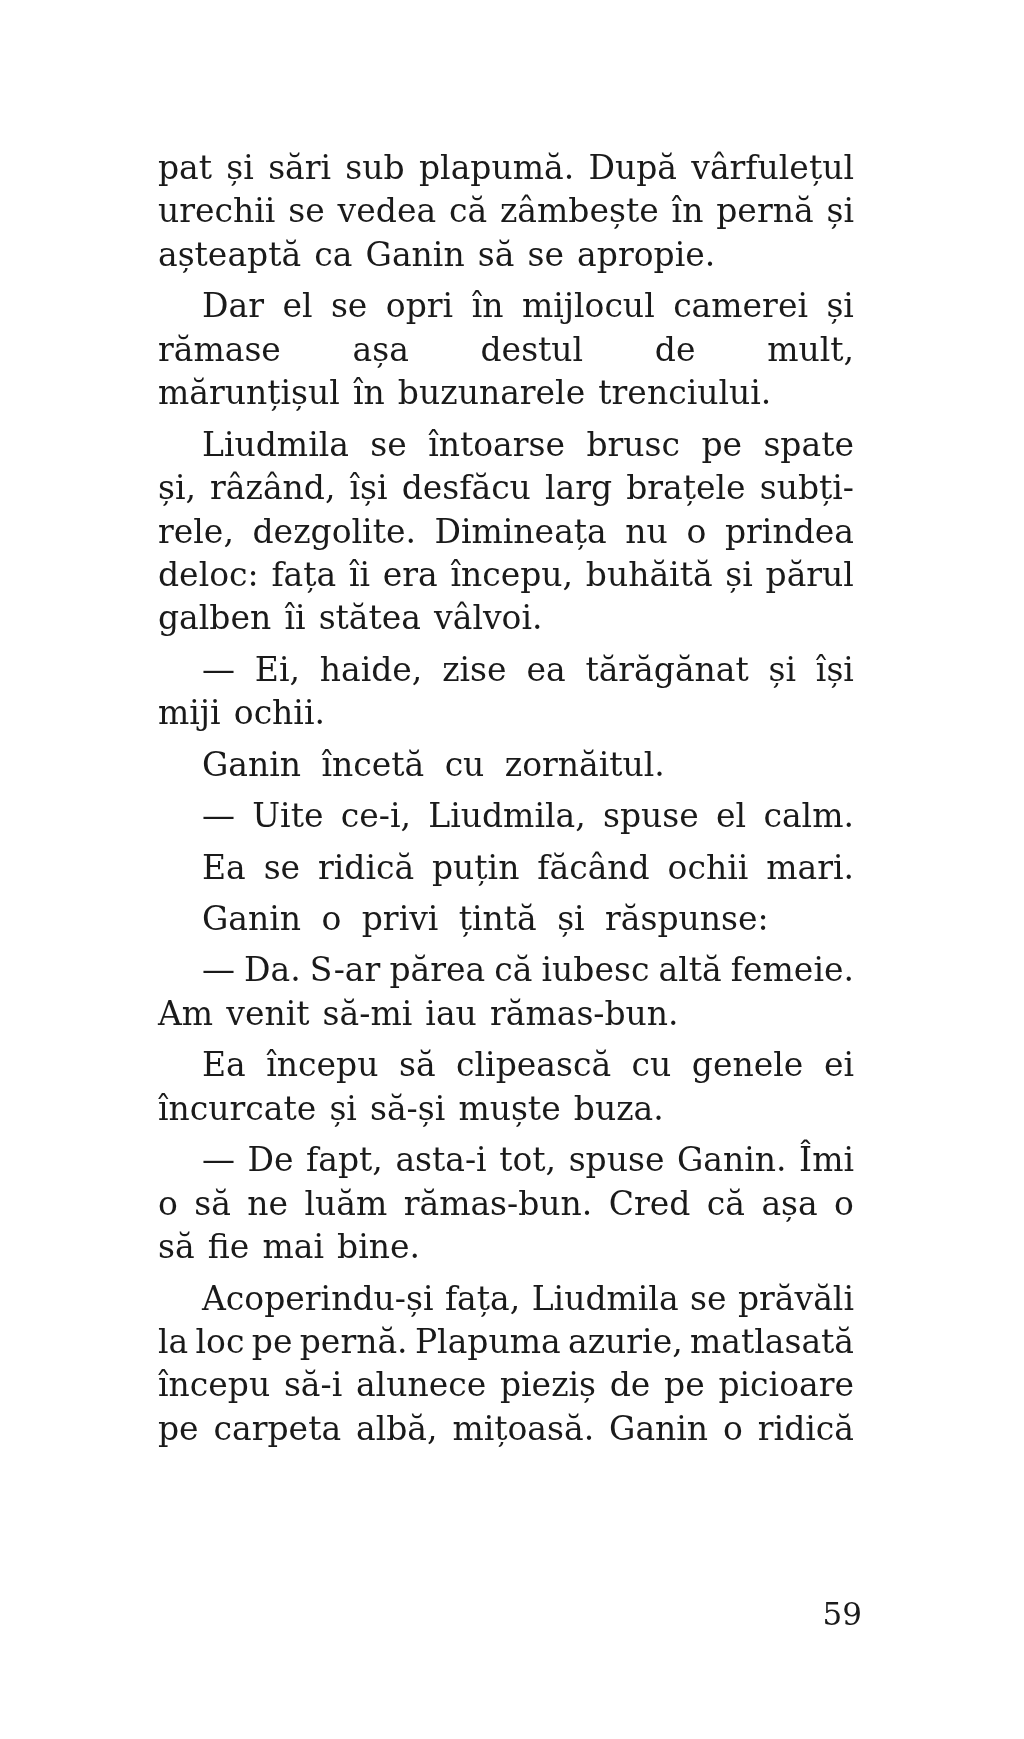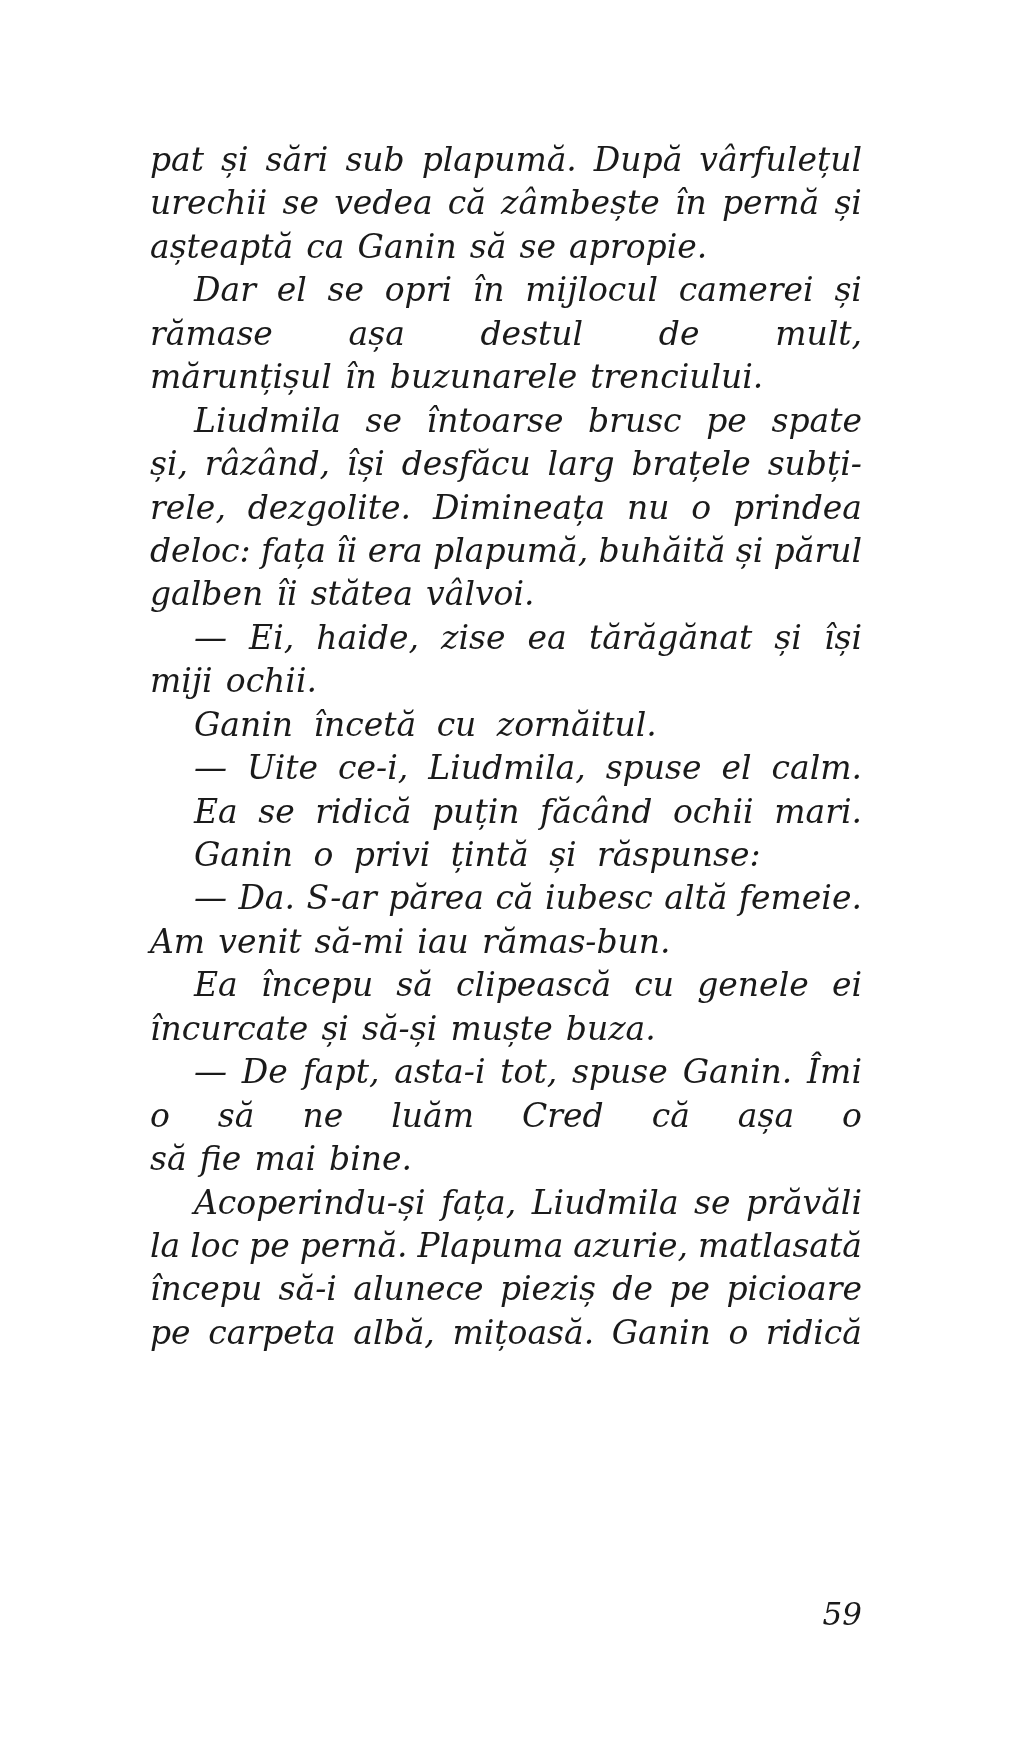--- a/index.html
+++ b/index.html
@@ -15,21 +15,21 @@
     font-family: "DejaVu Serif", serif;
     color: #1a1a1a;
   }
   .text-block {
     position: absolute;
     left: 150px;
     top: 138px;
     width: 712px;
     font-size: 33px;
   }
-  .paragraph { margin: 0; font-style: italic; }
+  .paragraph { margin: 8px; }
   .line {
     height: 43.45px;
     line-height: 43.45px;
     white-space: nowrap;
     word-spacing: 0.08em;
     text-align: left;
   }
   .line.justify {
     display: flex;
     justify-content: space-between;
@@ -38,21 +38,20 @@
   .line.justify span { white-space: pre; flex: 0 0 auto; }
   .line.indent { padding-left: 44px; }
   .line.spread { word-spacing: 0.30em; }
   .page-number {
     position: absolute;
     top: 1597px;
     right: 162px;
     font-size: 31px;
     line-height: 34px;
     color: #1a1a1a;
-    font-style: italic;
   }
 </style>
 </head>
 <body>
 
 <div class="text-block">
     <div class="paragraph">
       <div class="line justify">
         <span>pat</span>
         <span>și</span>
@@ -118,21 +117,21 @@
         <span>Dimineața</span>
         <span>nu</span>
         <span>o</span>
         <span>prindea</span>
       </div>
       <div class="line justify">
         <span>deloc:</span>
         <span>fața</span>
         <span>îi</span>
         <span>era</span>
-        <span>plapumă,</span>
+        <span>începu,</span>
         <span>buhăită</span>
         <span>și</span>
         <span>părul</span>
       </div>
       <div class="line">galben îi stătea vâlvoi.</div>
     </div>
     <div class="paragraph">
       <div class="line justify indent">
         <span>—</span>
         <span>Ei,</span>
@@ -207,20 +206,21 @@
         <span>tot,</span>
         <span>spuse</span>
         <span>Ganin.</span>
         <span>Îmi</span>
       </div>
       <div class="line justify">
         <span>o</span>
         <span>să</span>
         <span>ne</span>
         <span>luăm</span>
+        <span>rămas-bun.</span>
         <span>Cred</span>
         <span>că</span>
         <span>așa</span>
         <span>o</span>
       </div>
       <div class="line">să fie mai bine.</div>
     </div>
     <div class="paragraph">
       <div class="line justify indent">
         <span>Acoperindu-și</span>

